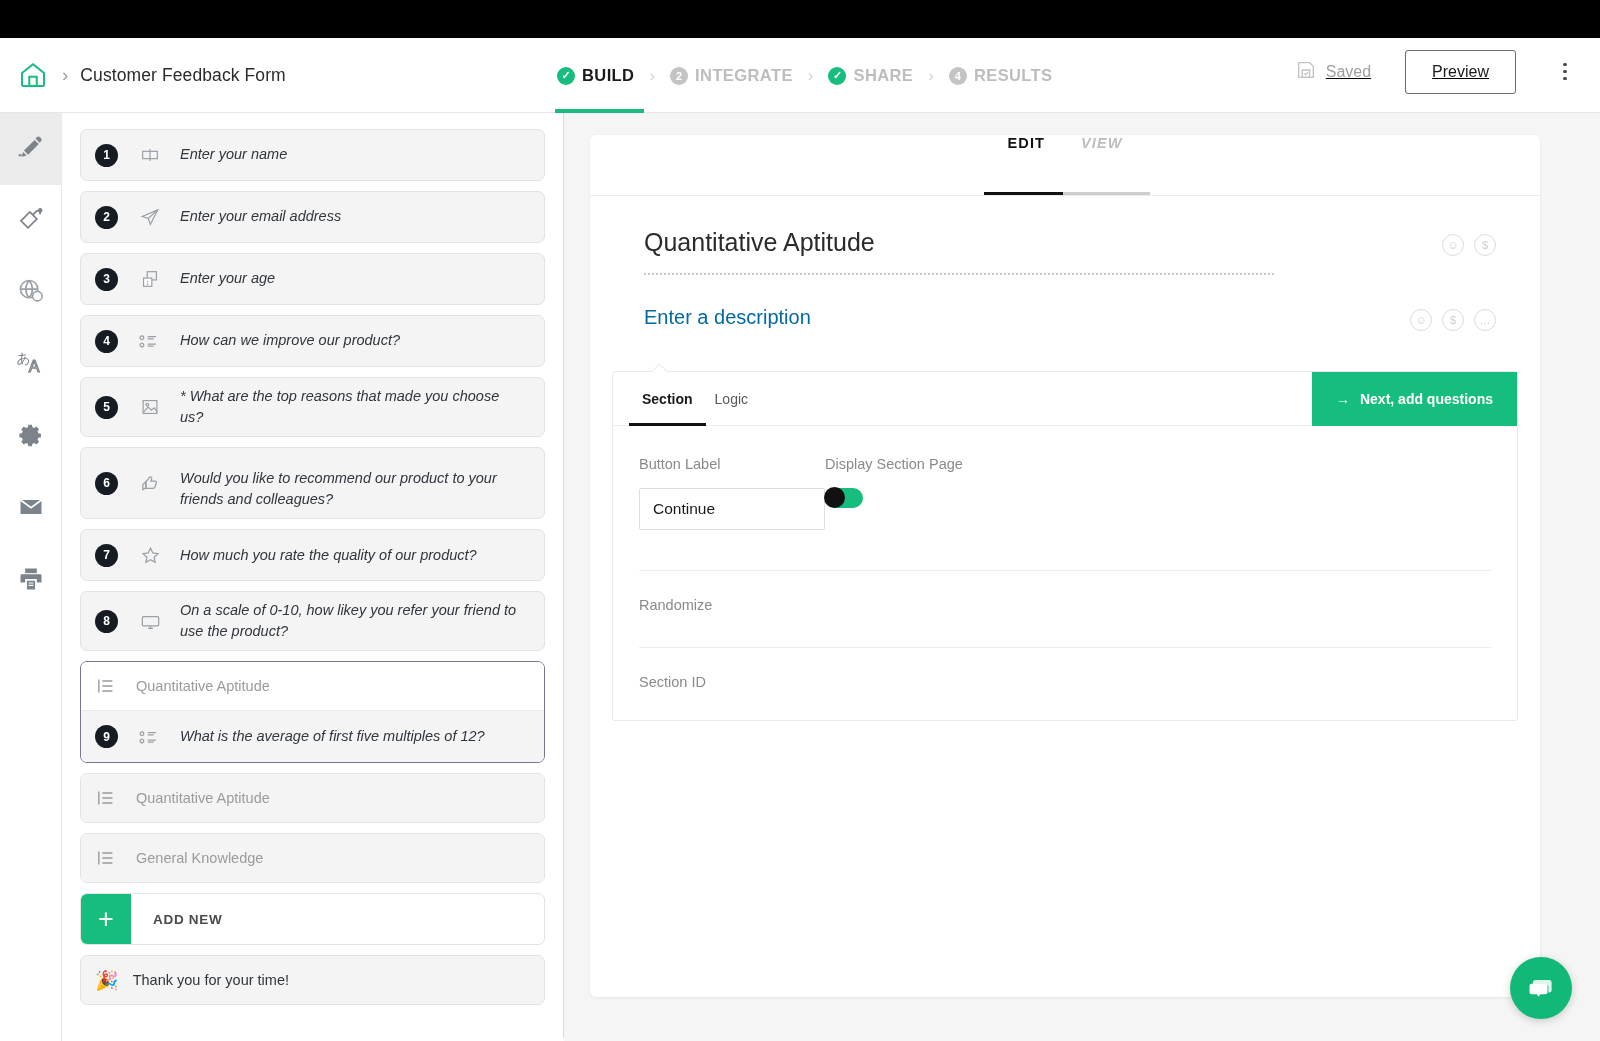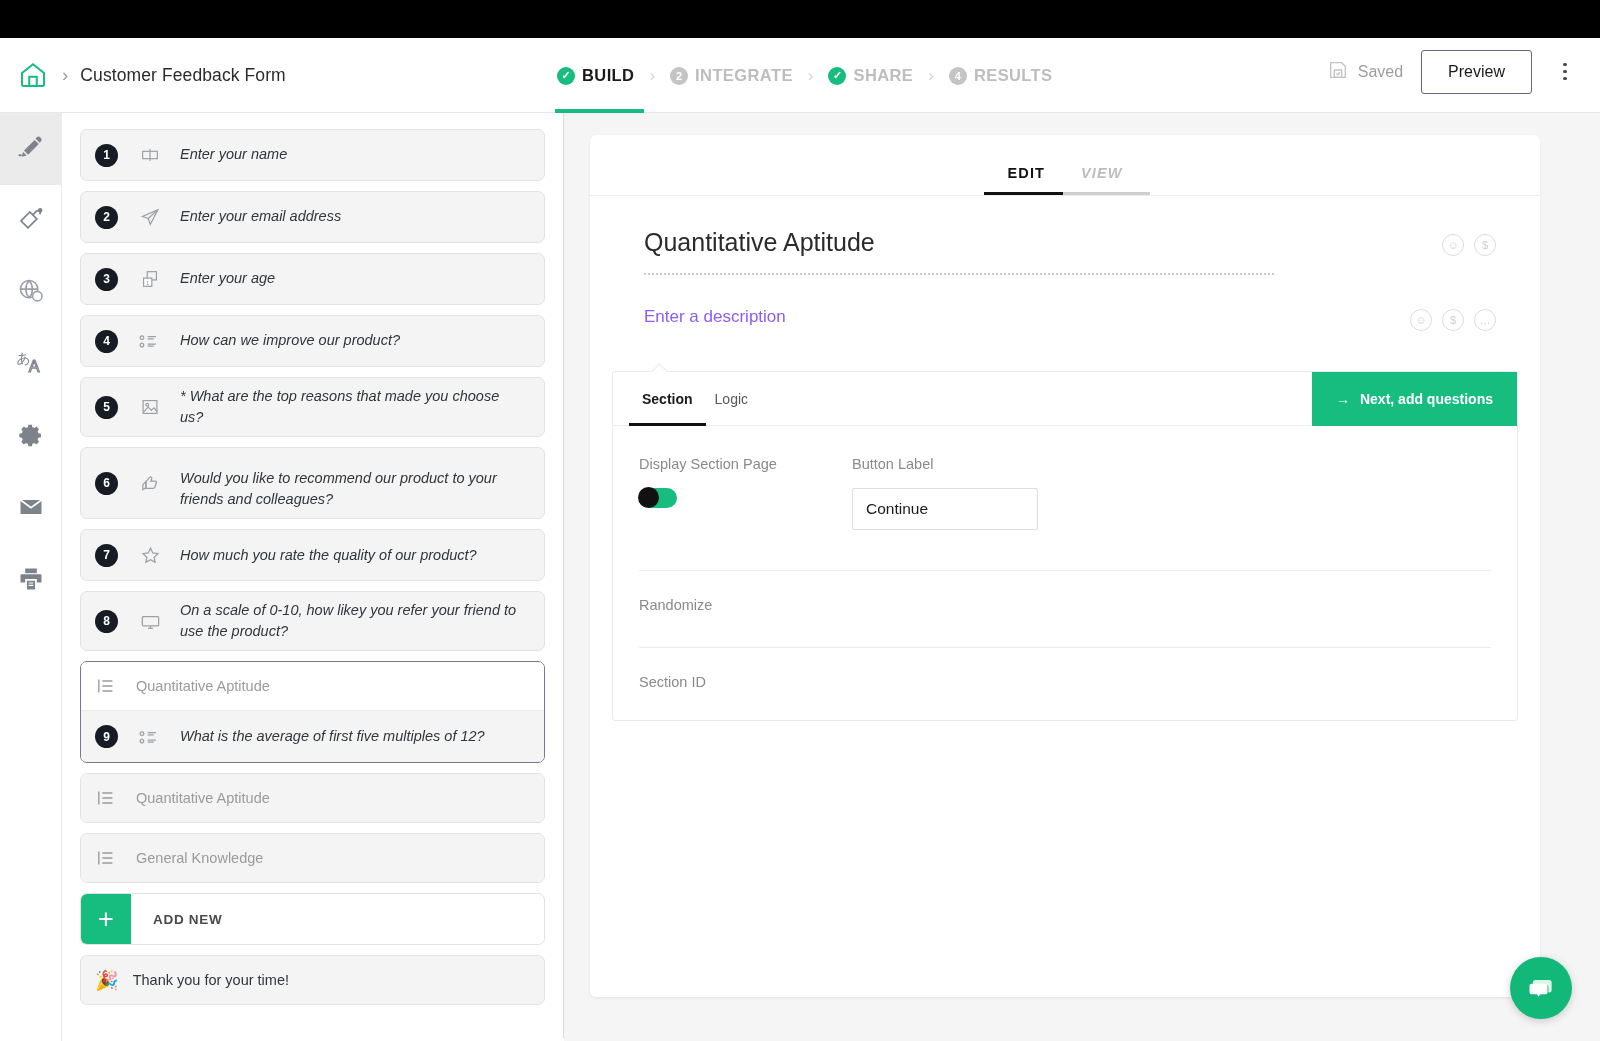--- a/index.html
+++ b/index.html
@@ -33,21 +33,21 @@
   .step.todo .step-label { color:#bdbdbd; }
   .badge {
     width:18px; height:18px; border-radius:50%; display:flex; align-items:center; justify-content:center;
     font-size:11px; font-weight:bold; color:#fff; flex:0 0 auto;
   }
   .badge.green { background:#16bd7e; }
   .badge.grey  { background:#c4c4c4; }
   .step-arrow { color:#d4d4d4; font-size:17px; margin:0 13px; font-weight:300; }
   .step-underline { position:absolute; bottom:0; height:4px; background:#16bd7e; }
 
-  .header-right { position:absolute; right:20px; top:0; height:67px; display:flex; align-items:center; gap:0; }
+  .header-right { position:absolute; right:20px; top:0; height:67px; display:flex; align-items:center; gap:16px;text-decoration:underline; }
   .saved-wrap { display:flex; align-items:center; gap:9px; margin-right:18px; }
   .saved-label { color:#9e9e9e; font-size:16px; }
   .preview-btn {
     border:1px solid #6b6688; border-radius:3px; background:#fff;
     padding:12px 26px; font-size:16px; color:#1a1a1a; cursor:pointer;
     font-family:"Liberation Sans", sans-serif;
   }
   .kebab { width:30px; display:flex; flex-direction:column; align-items:center; gap:3.5px; margin-left:18px; cursor:pointer; }
   .kebab i { width:3.5px; height:3.5px; border-radius:50%; background:#4a4a4a; display:block; }
 
@@ -108,21 +108,21 @@
 
   
   .main {
     position:absolute; top:113px; left:564px; right:0; bottom:0;
     background:#f5f5f5; overflow:hidden;
   }
   .card {
     position:absolute; top:22px; left:26px; width:950px; height:862px;
     background:#fff; border-radius:6px; box-shadow:0 1px 3px rgba(0,0,0,.07);
   }
-  .ev-tabs { height:60px; display:flex; align-items:flex-end; justify-content:center; position:relative; }
+  .ev-tabs { height:60px; display:flex; align-items:flex-start; justify-content:center; position:relative; }
   .ev-tab { font-size:14.5px; font-weight:bold; letter-spacing:1.1px; padding:0 18px 14px 18px; cursor:pointer; }
   .ev-tab.active { color:#111; }
   .ev-tab.inactive { color:#bdbdbd;font-style:italic; }
   .ev-underline { position:absolute; bottom:0; height:3px; }
   .ev-underline.dark { background:#111; }
   .ev-underline.light { background:#cfcfcf; }
   .ev-divider { height:1px; background:#ededed; margin:0; }
 
   .title-row { display:flex; align-items:flex-start; padding:32px 44px 0 54px; }
   .title-box { flex:1; }
@@ -131,21 +131,21 @@
   }
   .dotted { border-bottom:2px dotted #c9c9c9; width:630px; }
   .circ-icons { display:flex; gap:10px; padding-top:6px; }
   .circ {
     width:22px; height:22px; border-radius:50%; border:1px solid #dcdcdc;
     display:flex; align-items:center; justify-content:center; color:#cfcfcf; font-size:11px;
     cursor:pointer; flex:0 0 auto;
   }
 
   .desc-row { display:flex; align-items:center; padding:28px 44px 0 54px; }
-  .desc-ph { flex:1; font-size:17px; color:#8b5cf6; }
+  .desc-ph { flex:1; font-size:20px; color:#0369a1; }
 
   .settings-panel { position:relative; margin:40px 0 0 0; }
   .panel-box {
     margin:0 22px; background:#fff; border:1px solid #eaeaea; border-top:1px solid #eaeaea;
     border-radius:3px; position:relative;
   }
   .caret {
     position:absolute; top:-9px; left:38px; width:17px; height:9px; overflow:hidden;
   }
   .caret:before {
@@ -513,30 +513,30 @@
           <div class="panel-tabs">
             <div class="ptab active">Section</div>
             <div class="ptab inactive">Logic</div>
             <button class="next-btn">
               <span>→</span>
               <span>Next, add questions</span>
             </button>
           </div>
 
           <div class="field-grid">
+            <div class="field-col">
+              <div class="flabel">Button Label</div>
+              <input class="text-input" type="text" value="Continue" style="">
+            </div>
             <div class="field-col a">
               <div class="flabel">Display Section Page</div>
               <div class="toggle">
                   <span class="knob"></span>
                 </div>
             </div>
-            <div class="field-col">
-              <div class="flabel">Button Label</div>
-              <input class="text-input" type="text" value="Continue" style="">
-            </div>
           </div>
 
           <div class="hr"></div>
 
           <div class="block">
             <div class="flabel">Randomize</div>
           </div>
 
           <div class="hr" style="margin-top:34px;"></div>
 

